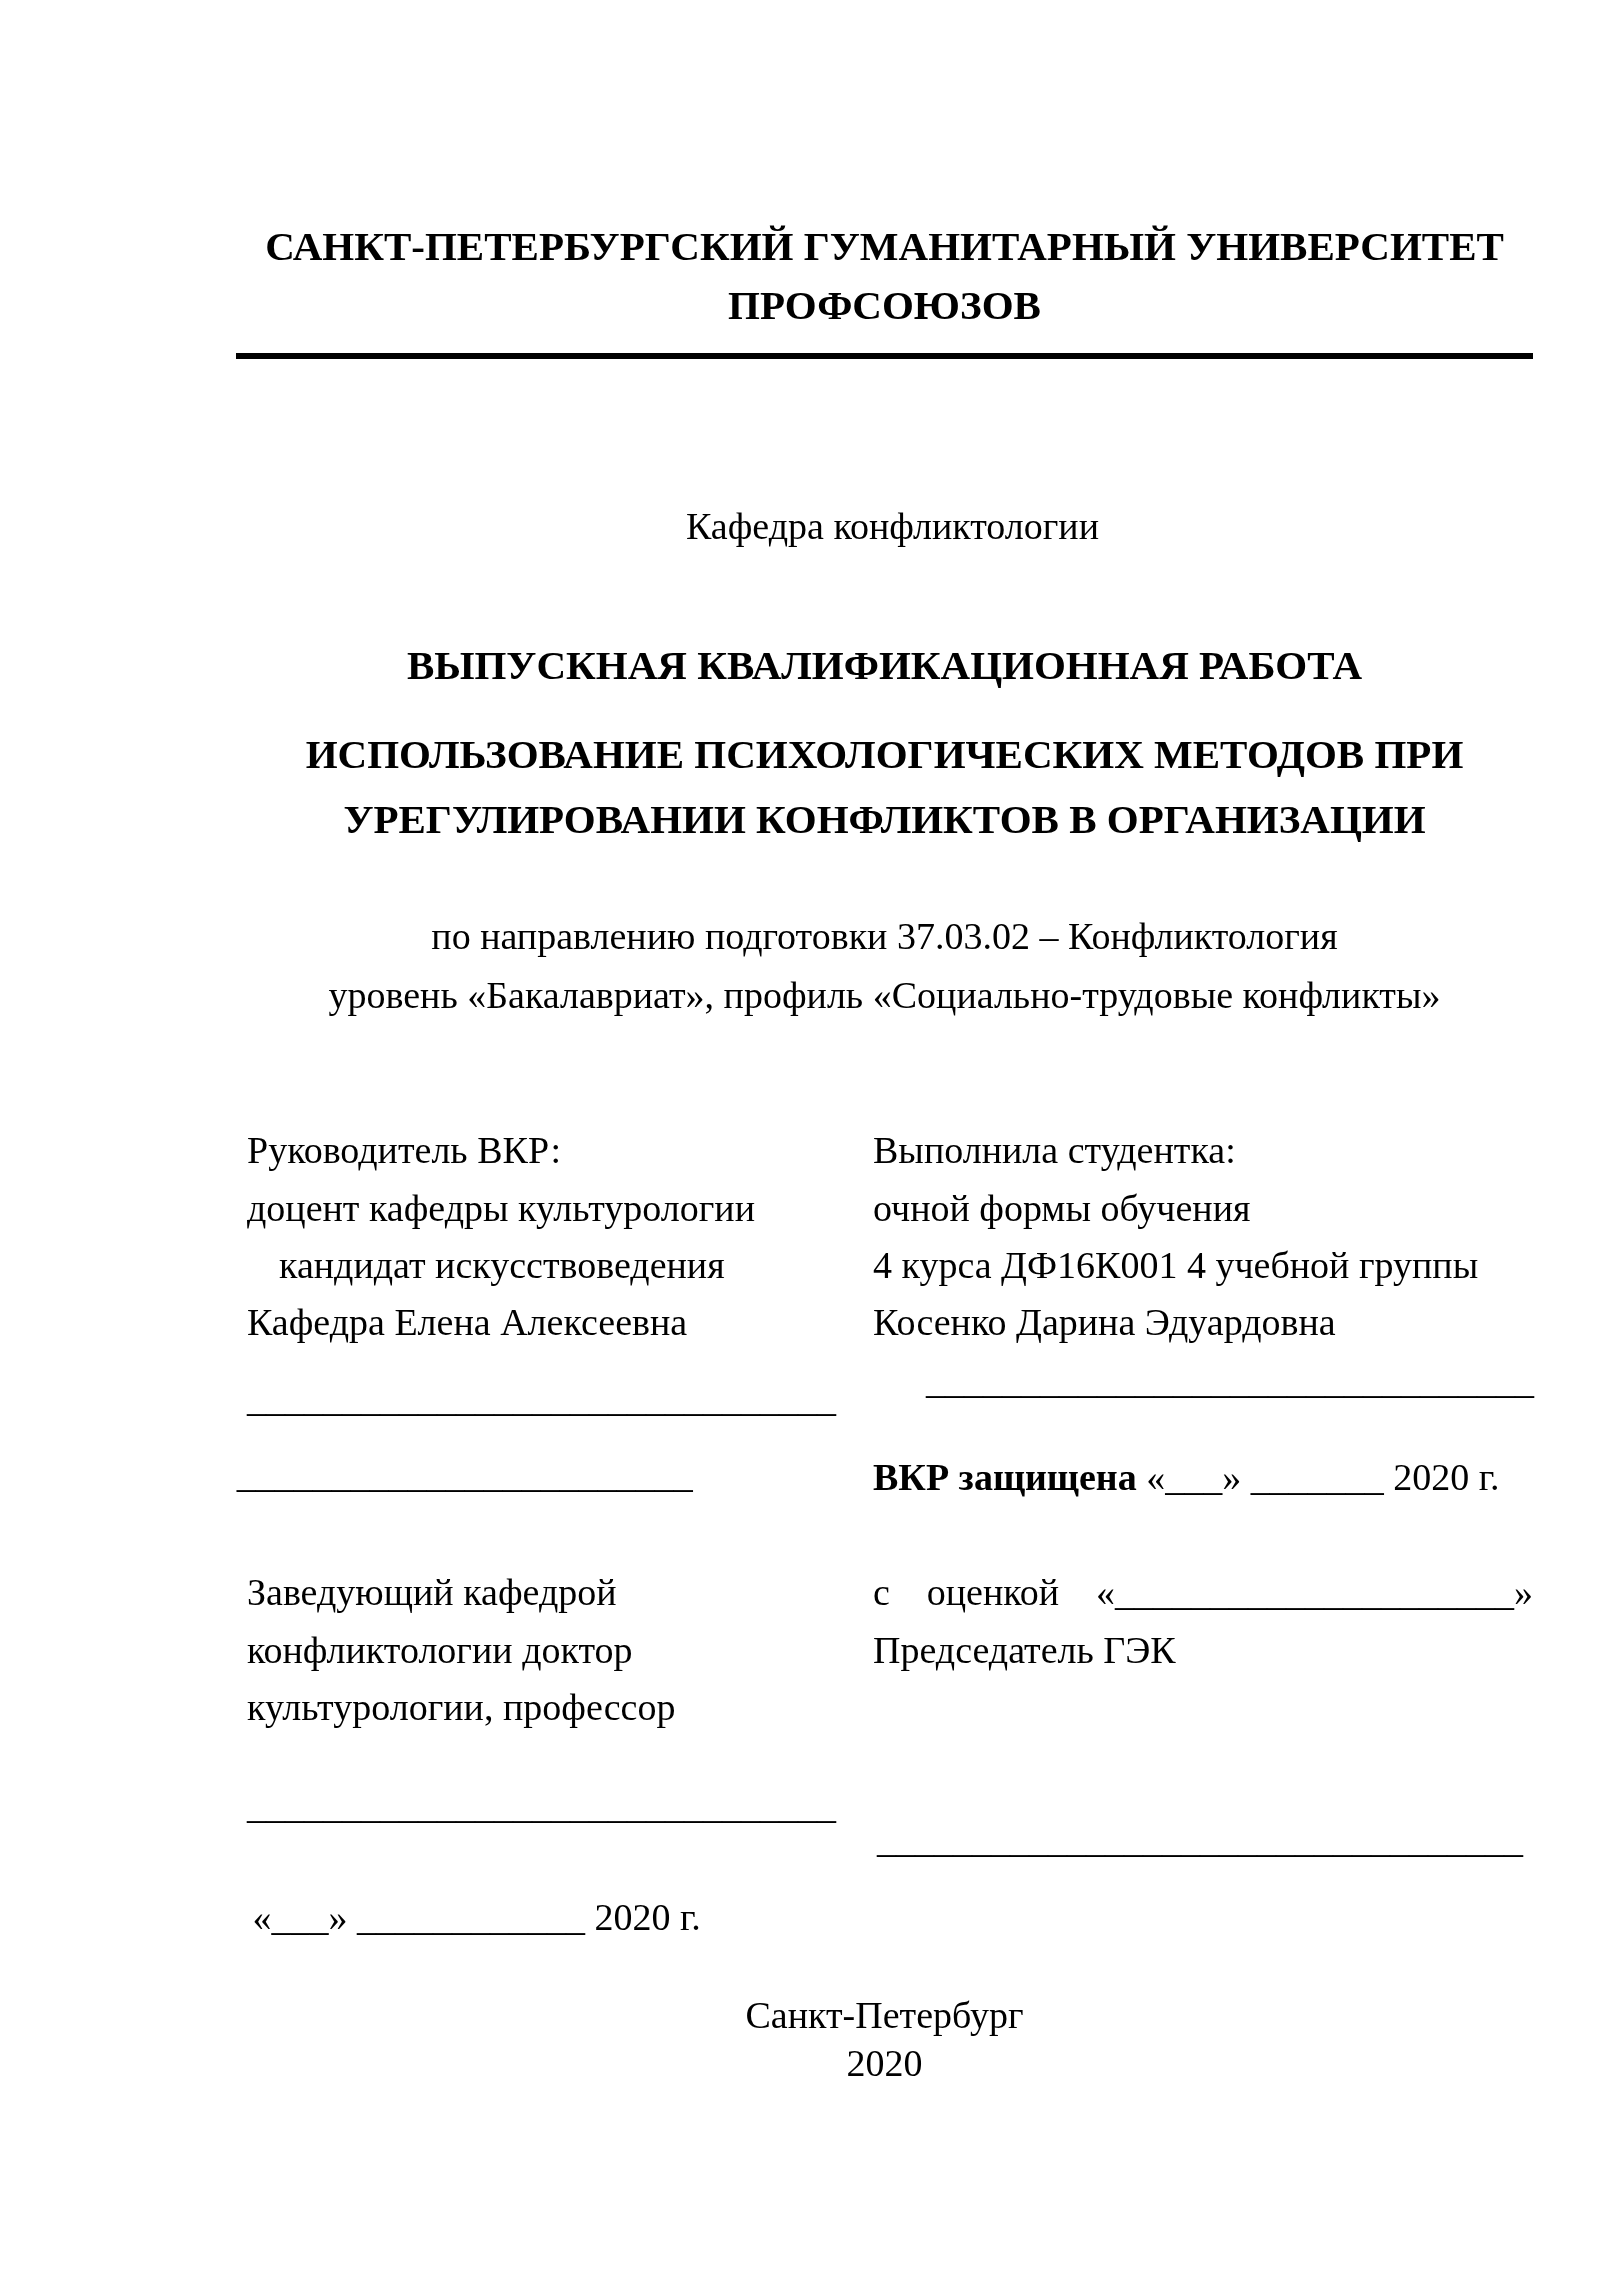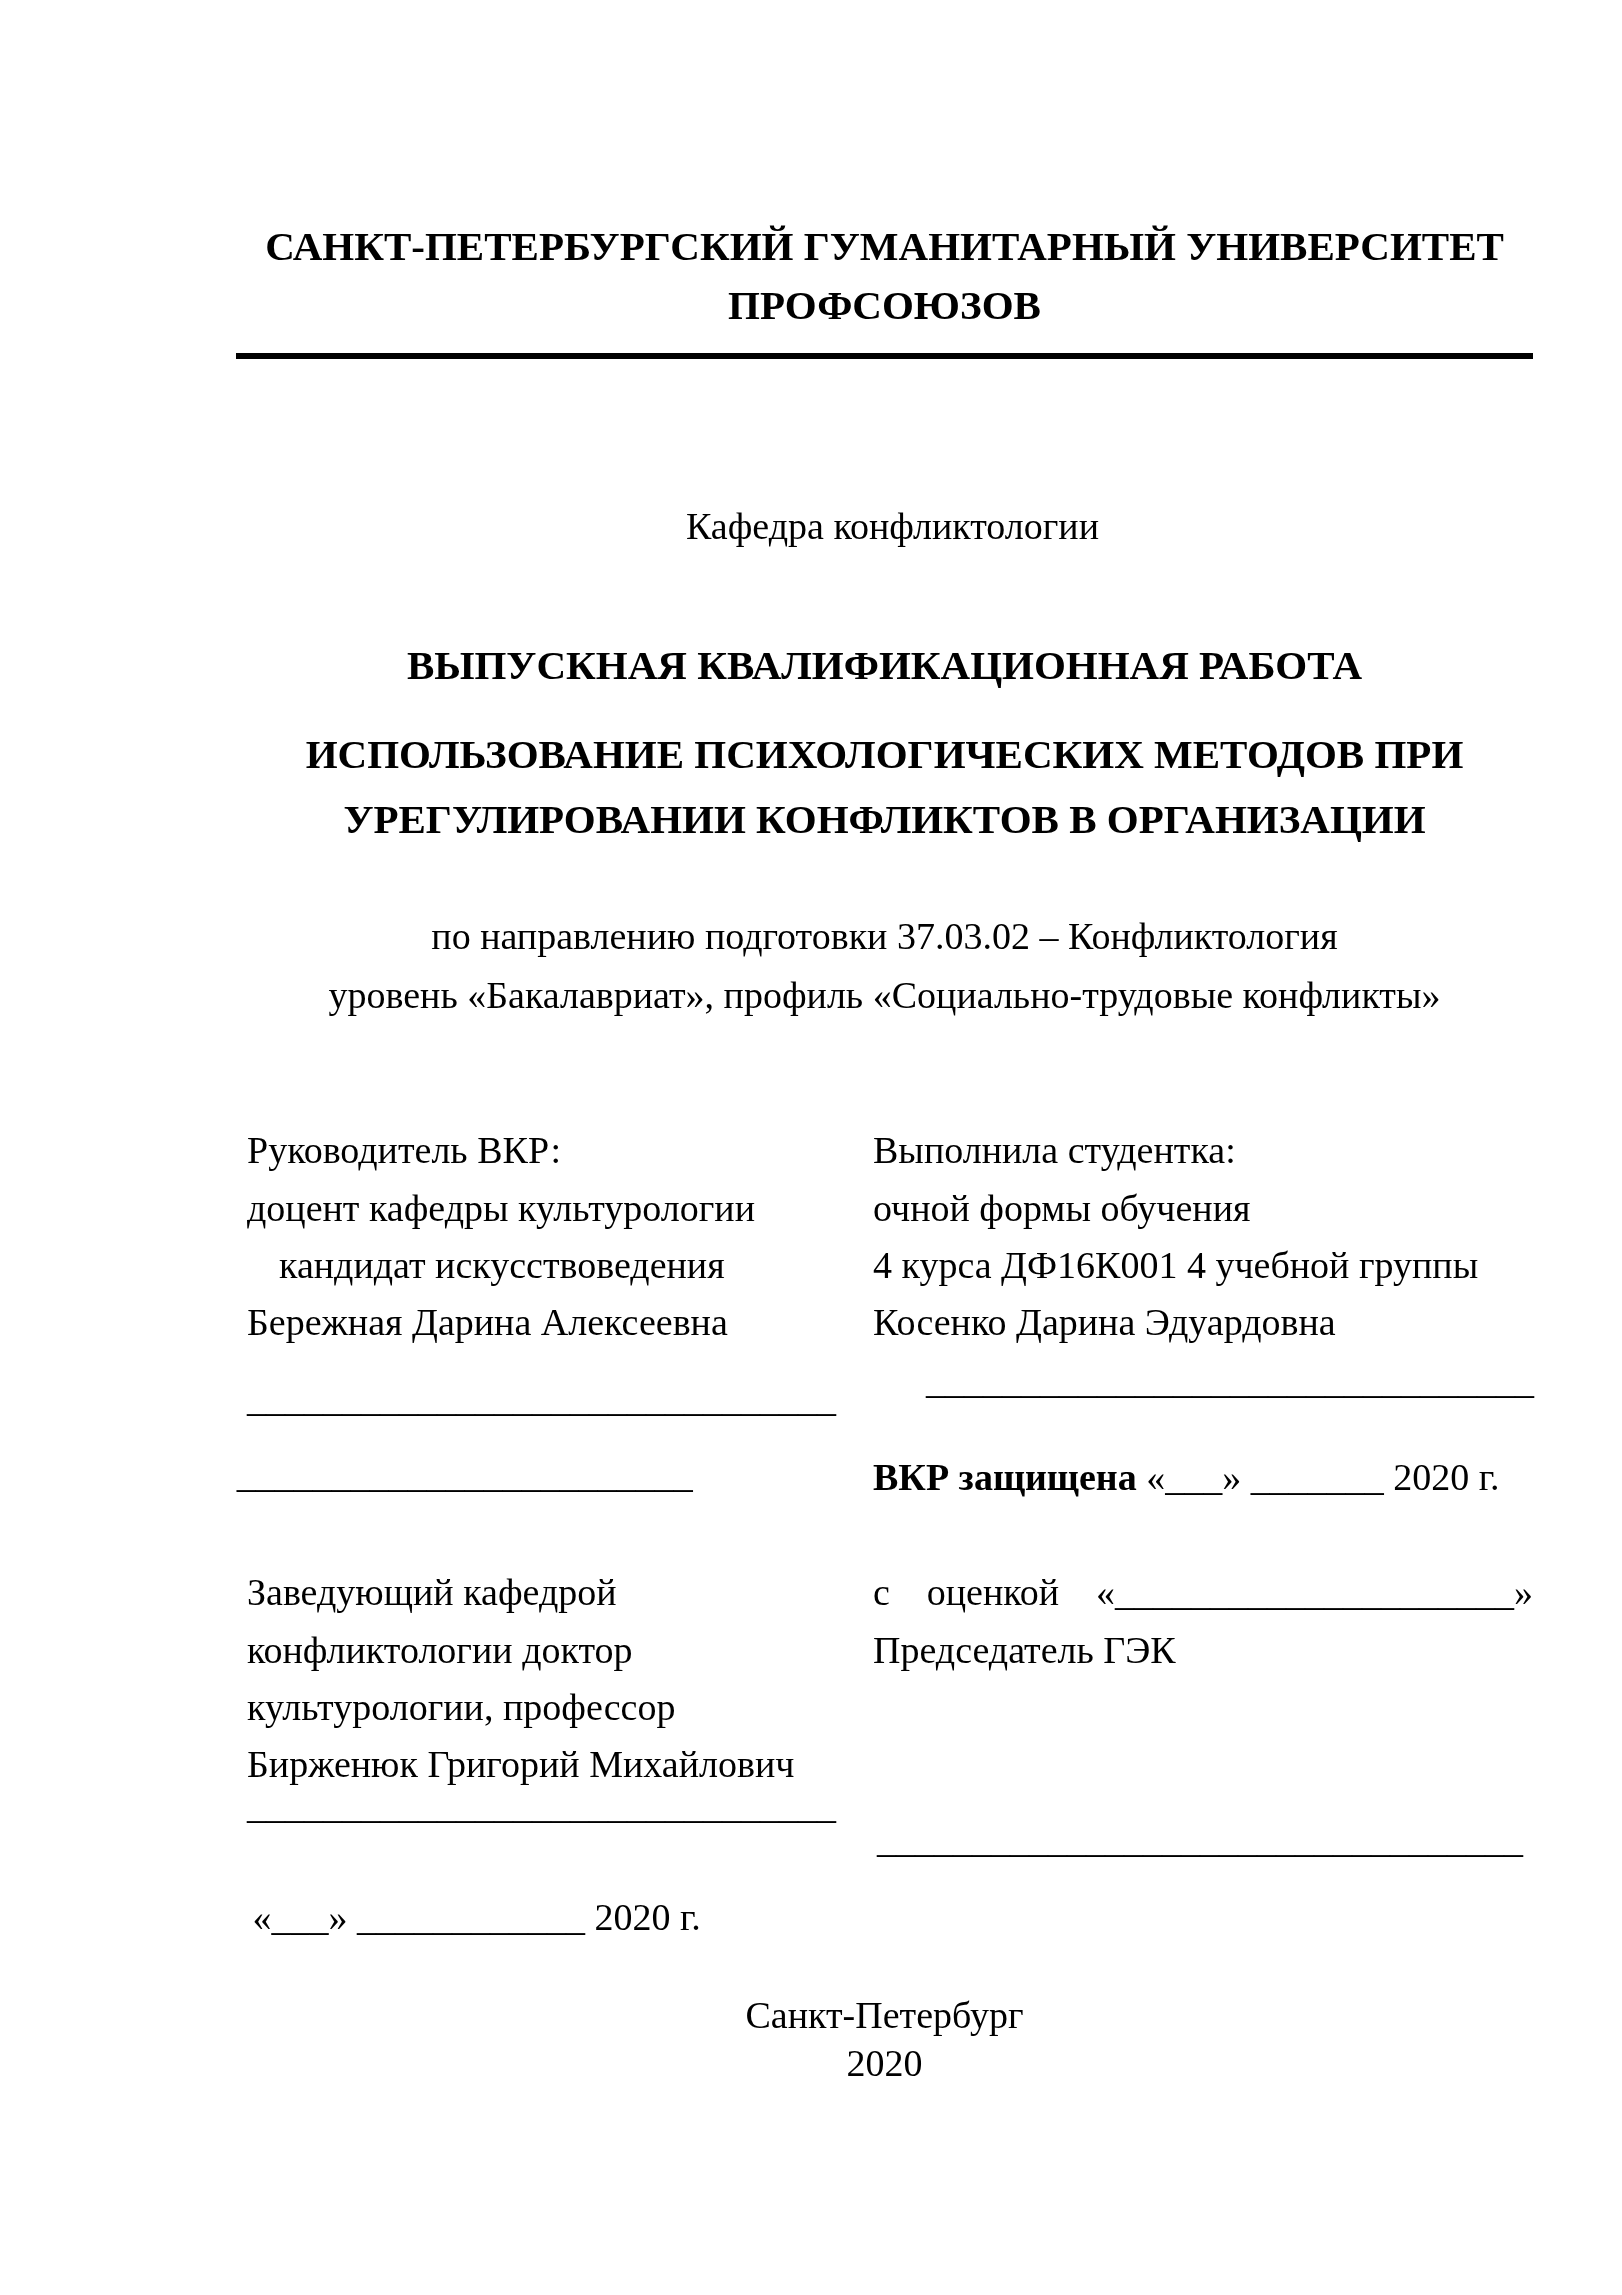--- a/index.html
+++ b/index.html
@@ -56,41 +56,40 @@
 
     <div class="line center b fs52" style="top:729px;">ИСПОЛЬЗОВАНИЕ ПСИХОЛОГИЧЕСКИХ МЕТОДОВ ПРИ</div>
     <div class="line center b fs52" style="top:794px;">УРЕГУЛИРОВАНИИ КОНФЛИКТОВ В ОРГАНИЗАЦИИ</div>
 
     <div class="line center" style="top:913px;">по направлению подготовки 37.03.02 – Конфликтология</div>
     <div class="line center" style="top:972px;">уровень «Бакалавриат», профиль «Социально-трудовые конфликты»</div>
 
     <div class="line" style="left:11px;top:1127px;">Руководитель ВКР:</div>
     <div class="line" style="left:11px;top:1185px;">доцент кафедры культурологии</div>
     <div class="line" style="left:11px;top:1242px;margin-left:32px;">кандидат искусствоведения</div>
-    <div class="line" style="left:11px;top:1299px;">Бережная Дарина Алексеевна</div>
+    <div class="line" style="left:11px;top:1299px;">Кафедра Елена Алексеевна</div>
 
     <div class="line" style="left:637px;top:1127px;">Выполнила студентка:</div>
     <div class="line" style="left:637px;top:1185px;">очной формы обучения</div>
     <div class="line" style="left:637px;top:1242px;">4 курса ДФ16К001 4 учебной группы</div>
     <div class="line" style="left:637px;top:1299px;">Косенко Дарина Эдуардовна</div>
 
     <div class="line" style="left:690px;top:1357px;">________________________________</div>
 
     <div class="line" style="left:11px;top:1375px;">_______________________________</div>
     <div class="line" style="left:0.8px;top:1451px;">________________________</div>
 
     <div class="line" style="left:637px;top:1454px;">
       <span class="b">ВКР защищена</span>
       <span>«___» _______ 2020 г.</span>
     </div>
 
     <div class="line" style="left:11px;top:1569px;">Заведующий кафедрой</div>
     <div class="line" style="left:11px;top:1627px;">конфликтологии доктор</div>
     <div class="line" style="left:11px;top:1684px;">культурологии, профессор</div>
-    <div class="line" style="left:11px;top:1741px;">Бирженюк Григорий Михайлович</div>
 
     <div class="line flexline" style="left:637px;top:1569px;width:660px;">
       <span>с</span>
       <span>оценкой</span>
       <span>«_____________________»</span>
     </div>
 
     <div class="line" style="left:637px;top:1627px;">Председатель ГЭК</div>
 
     <div class="line" style="left:11px;top:1782px;">_______________________________</div>

